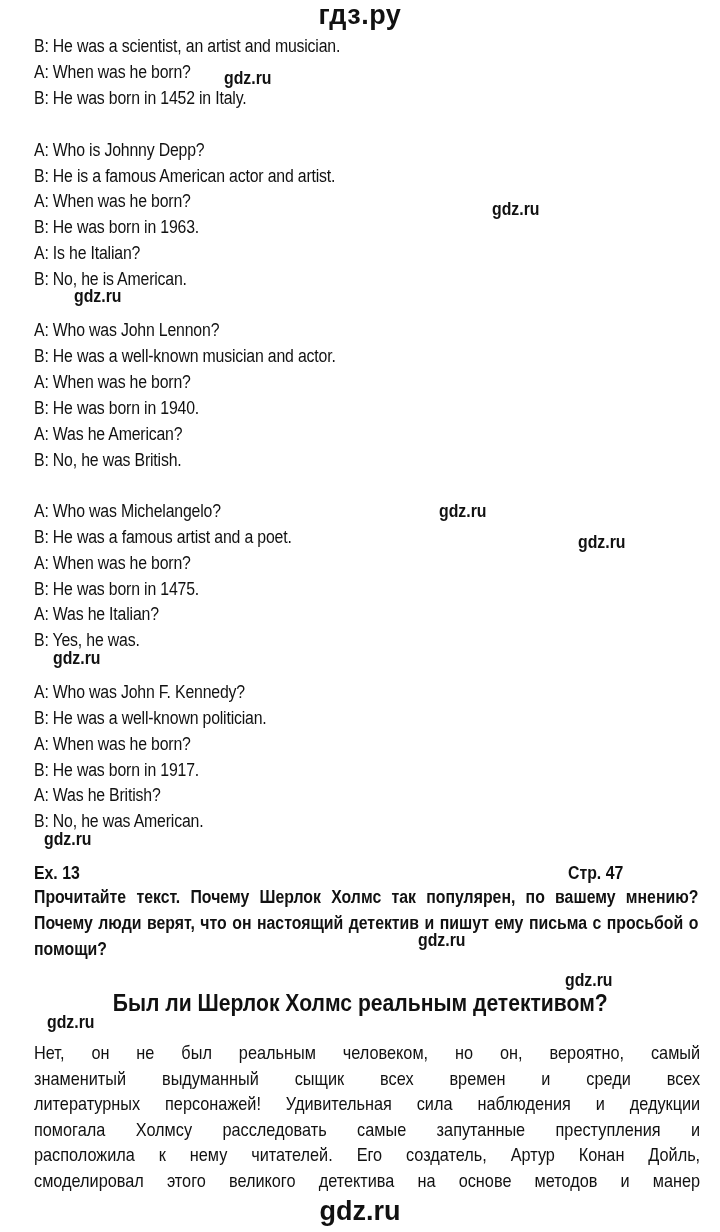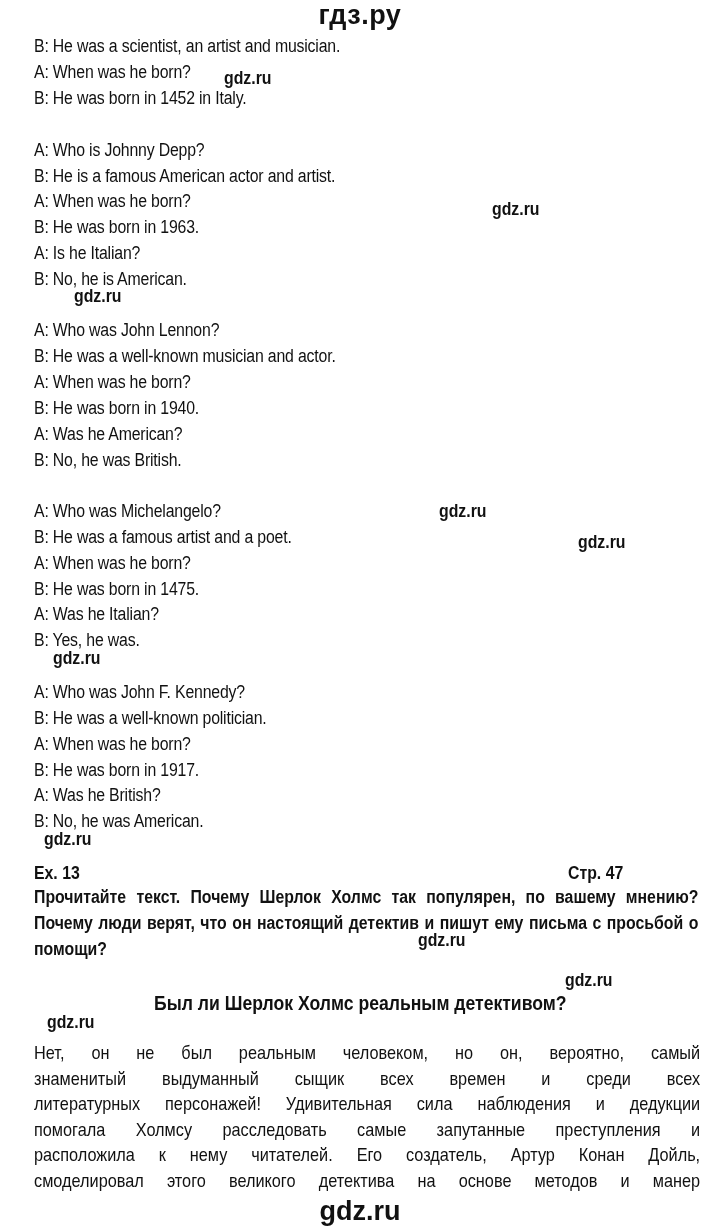--- a/index.html
+++ b/index.html
@@ -34,21 +34,21 @@
       line-height: 26px; text-align: justify; text-align-last: left;
       transform: scaleX(0.88); transform-origin: left top;
     }
     .body-text {
       position: absolute; left: 34px; top: 1040px; width: 757px; font-size: 18.5px;
       line-height: 25.5px; text-align: justify; text-align-last: justify;
       transform: scaleX(0.88); transform-origin: left top;
     }
     .subtitle {
       position: absolute; top: 992px; left: 0; width: 720px; text-align: center;
-      font-weight: bold; font-size: 20px; line-height: 22px;
+      font-weight: bold; font-size: 24px; line-height: 22px;
     }
     .subtitle span { display: inline-block; transform: scaleX(0.88); }
   </style>
 </head>
 <body>
 
 <div class="header-title">гдз.ру</div>
 
 <div class="line" style="top:35px">B: He was a scientist, an artist and musician.</div>
 <div class="line" style="top:61px">A: When was he born?</div>

